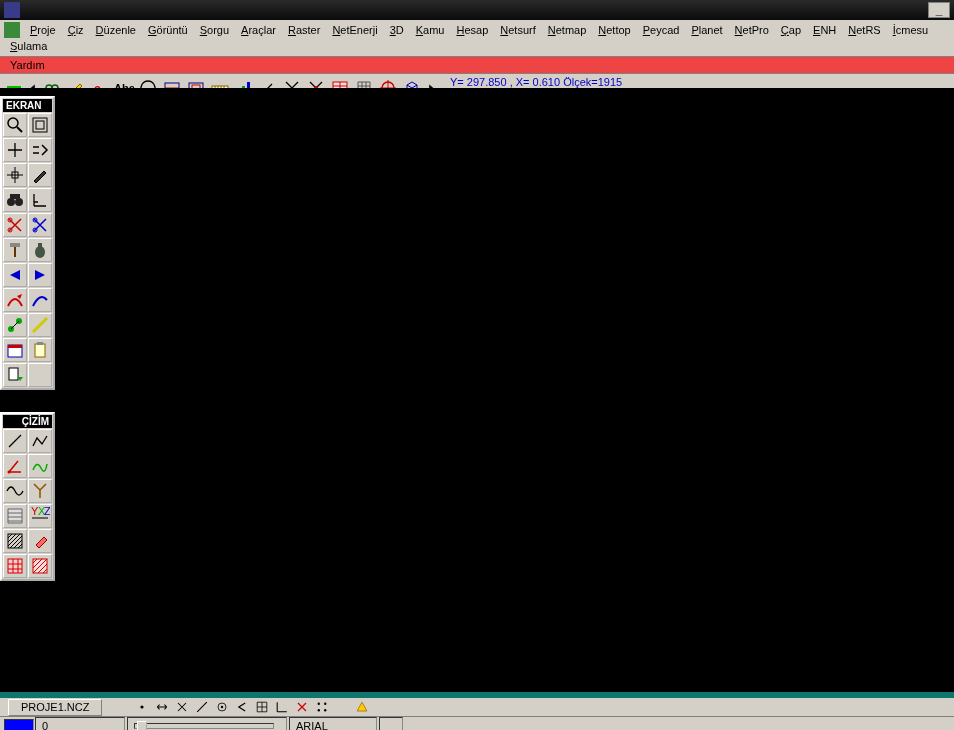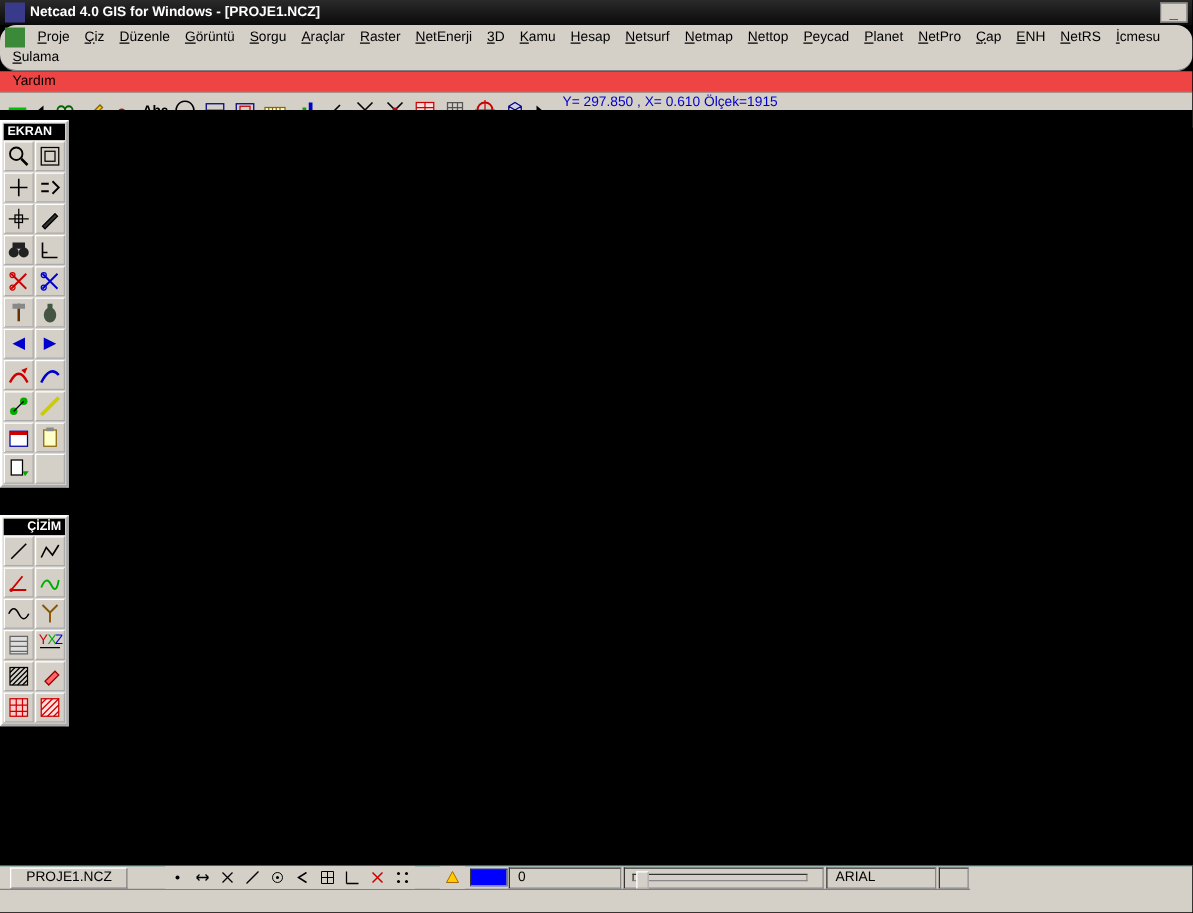--- a/index.html
+++ b/index.html
@@ -5,21 +5,21 @@
 * { margin:0; padding:0; box-sizing:border-box; font-family:"Tahoma","Arial",sans-serif; font-size:11px; }
 body { width:954px; height:730px; background:#000; overflow:hidden; position:relative; }
 
 
 .titlebar { height:20px; background:linear-gradient(to bottom,#2a2a2a,#1a1a1a,#0b0b0b); color:#fff; display:flex; align-items:center; padding:0 4px; font-weight:bold; }
 .titlebar .icon { width:16px; height:16px; background:#3a3a8a; margin-right:4px; display:flex; align-items:center; justify-content:center; font-size:9px; }
 .titlebar .spacer { flex:1; }
 .winbtn { width:22px; height:16px; background:#d4d0c8; border:1px solid #808080; margin-left:2px; color:#000; display:flex; align-items:center; justify-content:center; font-size:12px; font-weight:bold; }
 
 
-.menubar { background:#d4d0c8; border-bottom:1px solid #808080; padding:2px 4px; display:flex; flex-wrap:wrap; align-items:center; gap:0;border-radius:13px; }
+.menubar { background:#d4d0c8; border-bottom:1px solid #808080; padding:2px 4px; display:flex; flex-wrap:wrap; align-items:center; gap:0; }
 .menubar .mico { width:16px; height:16px; background:#3a8a3a; margin-right:4px; }
 .menu-item { padding:2px 6px; cursor:pointer; }
 .menu-item u { text-decoration:underline; }
 .menubar2 { background:#ef4444; border-bottom:1px solid #808080; padding:2px 4px; }
 
 
 .toolbar { height:28px; background:#d4d0c8; border-bottom:1px solid #808080; display:flex; align-items:center; padding:0 2px; }
 .tbtn { width:24px; height:24px; border:1px solid #d4d0c8; margin:0 0px; background:#d4d0c8; display:flex; align-items:center; justify-content:center; cursor:pointer; position:relative; }
 .tbtn.sep { width:4px; border:none; background:transparent; cursor:default; }
 .tbtn.arrow { width:14px; font-size:14px; font-weight:bold; color:#000; }
@@ -33,37 +33,36 @@
 
 
 .palette { position:absolute; left:0; background:#d4d0c8; border:2px outset #fff; padding:1px; }
 .palette .phead { background:#000; color:#fff; font-size:10px; font-weight:bold; padding:1px 3px; margin-bottom:1px; }
 .palette .pgrid { display:grid; grid-template-columns:24px 24px; gap:1px; }
 .pbtn { width:24px; height:24px; background:#d4d0c8; border:1px outset #fff; display:flex; align-items:center; justify-content:center; cursor:pointer; font-size:14px; overflow:hidden; }
 .palette.p1 { top:8px; }
 .palette.p2 { top:324px;text-align:right; }
 
 
-.bottom { position:absolute; left:0; right:0; bottom:0; height:38px; background:#d4d0c8; border-top:1px solid #0f766e; display:flex; flex-direction:row; }
+.bottom { position:absolute; left:0; right:0; bottom:0; height:38px; background:#d4d0c8; border-top:6px solid #0f766e; display:flex; flex-direction:column; }
 .brow { height:19px; display:flex; align-items:center; border-bottom:1px solid #808080; }
 .tab { height:17px; border:1px solid #808080; border-top:1px solid #fff; border-left:1px solid #fff; background:#d4d0c8; padding:1px 12px; margin-left:8px; font-size:11px; }
 .statcell { height:17px; border:1px inset #888; padding:0 6px; margin:0 1px; display:flex; align-items:center; font-size:11px; min-width:0; }
 .bluebox { width:30px; height:14px; background:#0000ff; border:1px inset #888; margin-left:4px; }
 .minitb { display:flex; align-items:center; margin-left:10px; gap:0; }
 .minitb .tbtn { width:20px; height:18px; }
 .minitb .tbtn svg { width:16px; height:16px; }
 .slider { width:140px; height:6px; border:1px inset #888; background:#d4d0c8; margin:0 6px; position:relative; }
 .slider::after { content:""; position:absolute; left:2px; top:-3px; width:8px; height:12px; background:#d4d0c8; border:1px outset #fff; }
 </style>
 </head>
 <body>
 
 <div class="titlebar">
   <div class="icon"></div>
-  <span>Netcad 4.0 GIS for Windows - [PROJE1.NCZ]</span>
   <div class="spacer"></div>
   <div class="winbtn">_</div>
 
 </div>
 
 <div class="menubar">
   <div class="mico"></div>
   <div id="menus" style="display: contents;"></div>
 <span class="menu-item"><u>P</u>roje</span>
     <span class="menu-item"><u>Ç</u>iz</span>

